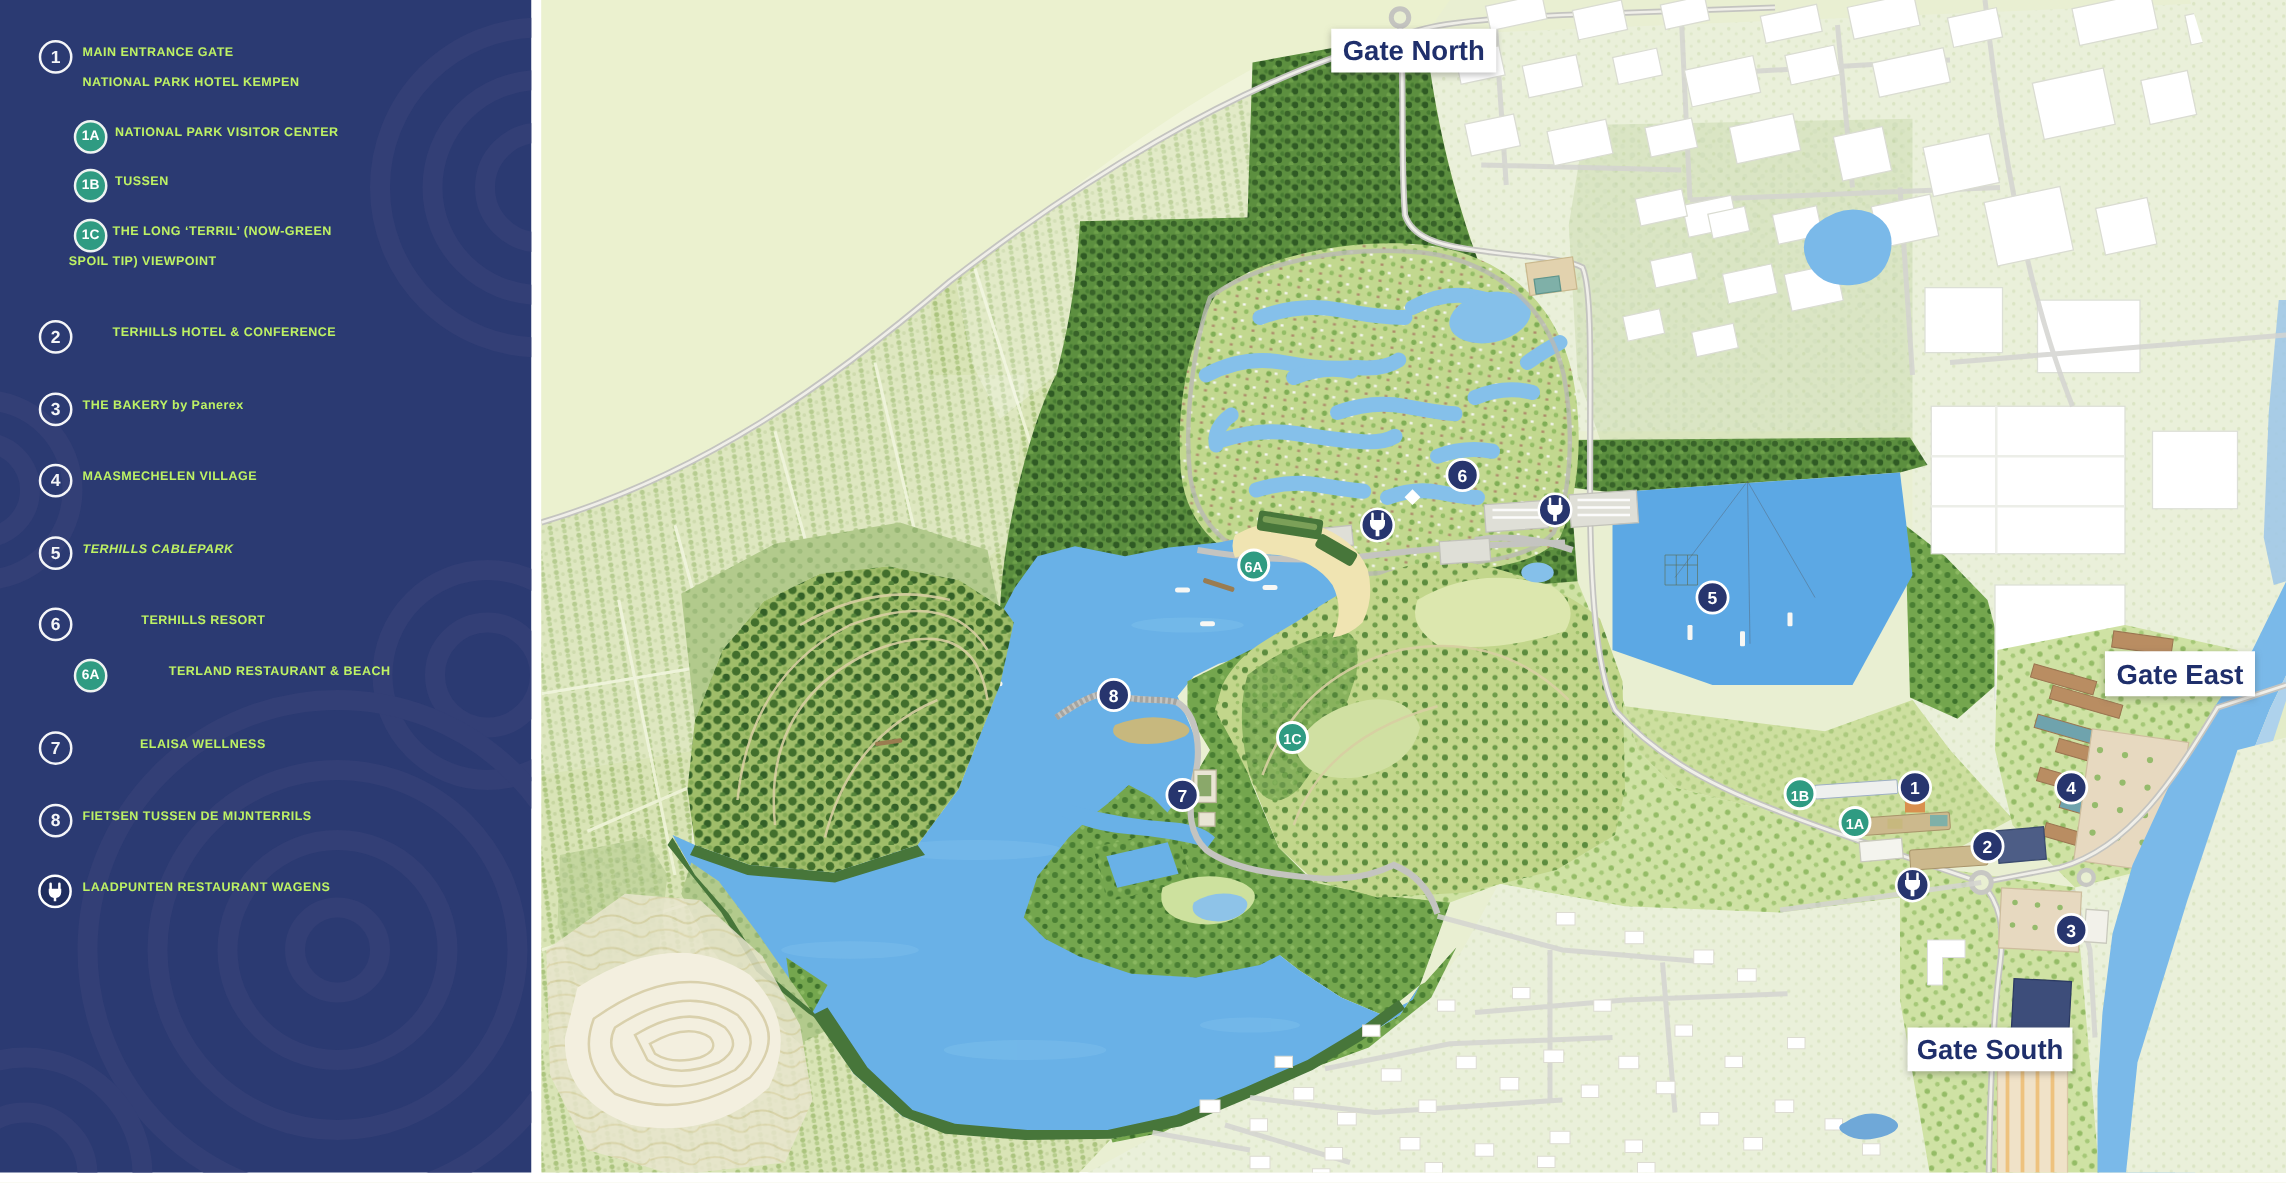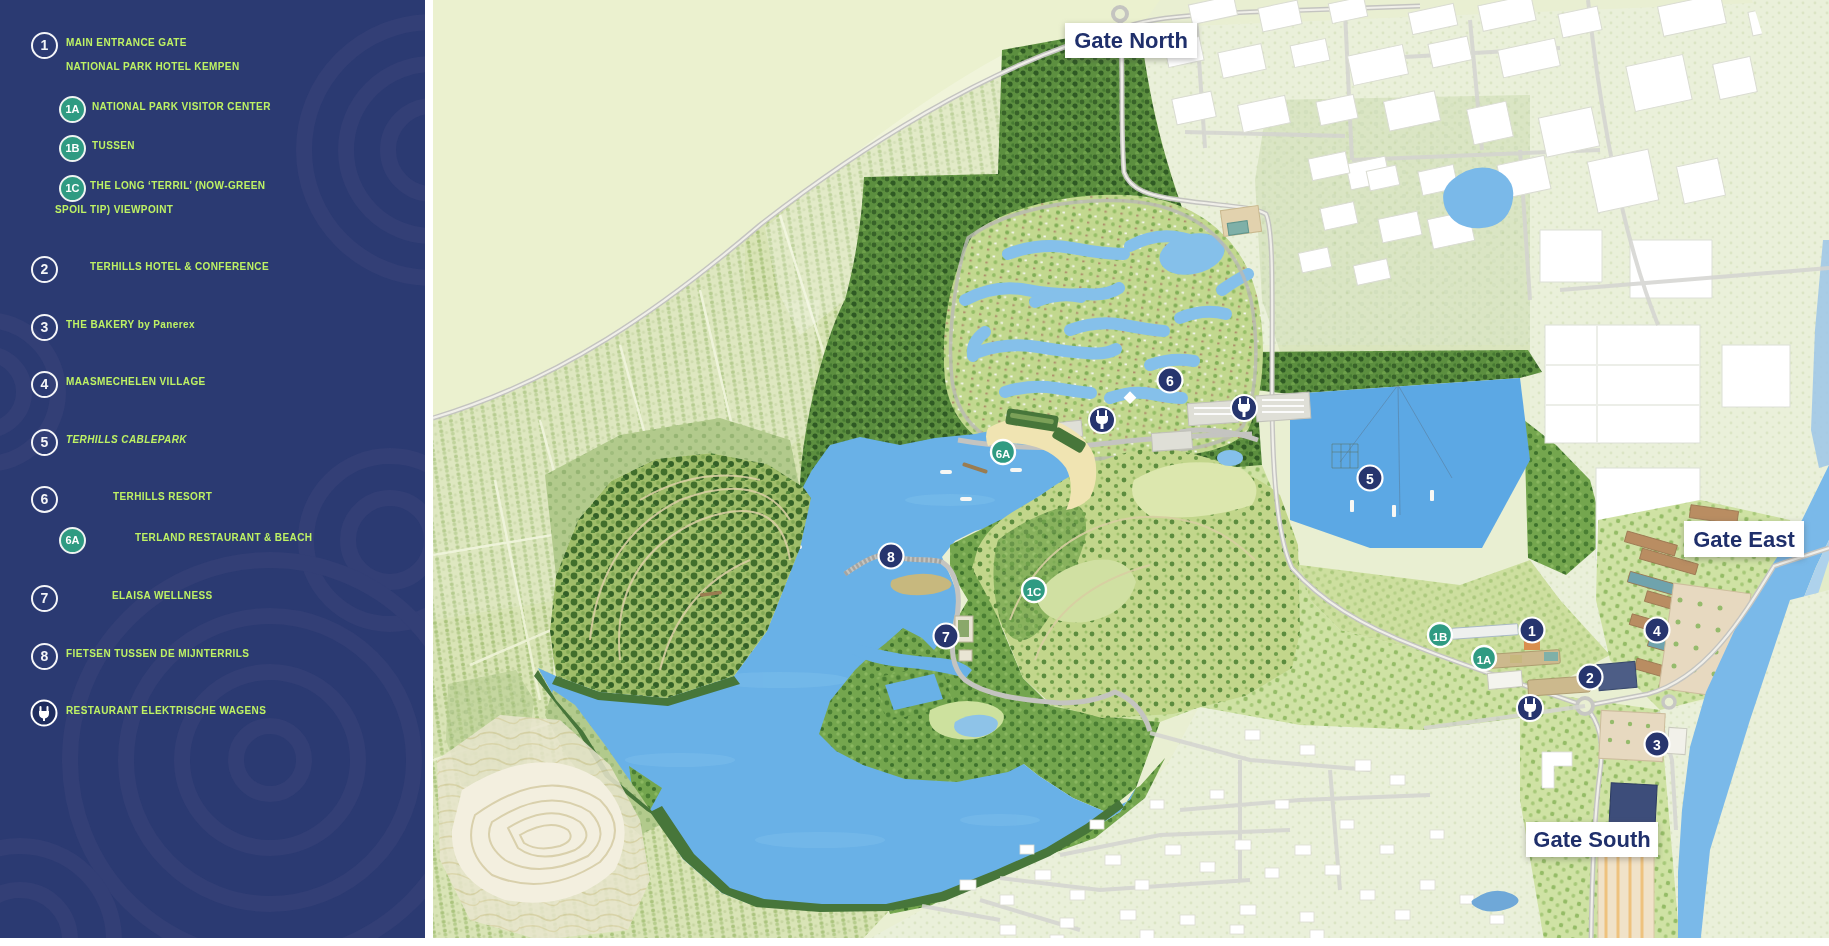--- a/index.html
+++ b/index.html
@@ -56,21 +56,21 @@
   <div class="row" style="left:92px;top:532px;margin-left:43px;">TERLAND RESTAURANT &amp; BEACH</div>
   <div class="num" style="left:31px;top:585px;">7</div>
   <div class="row" style="left:66px;top:590px;margin-left:46px;">ELAISA WELLNESS</div>
   <div class="num" style="left:31px;top:643px;">8</div>
   <div class="row" style="left:66px;top:648px;">FIETSEN TUSSEN DE MIJNTERRILS</div>
   <svg width="28" height="28" viewBox="0 0 28 28" style="position:absolute;left:30px;top:699px;">
     <circle cx="14" cy="14" r="12.5" fill="#1f2d5e" stroke="#ffffff" stroke-width="2"></circle>
     <path d="M10.5 8 v4 M17.5 8 v4" stroke="#fff" stroke-width="2" stroke-linecap="round"></path>
     <path d="M9 12 h10 v2.5 a5 5 0 0 1 -4 4.9 V22 h-2 v-2.6 a5 5 0 0 1 -4-4.9 z" fill="#fff"></path>
   </svg>
-  <div class="row" style="left:66px;top:705px;">RESTAURANT ELEKTRISCHE WAGENS</div>
+  <div class="row" style="left:66px;top:705px;">LAADPUNTEN RESTAURANT WAGENS</div>
 </div>
 <svg id="map" viewBox="433 0 1396 938" preserveAspectRatio="none">
 <defs>
   <pattern id="rows" width="11" height="9" patternUnits="userSpaceOnUse" patternTransform="rotate(-8)">
     <rect width="11" height="9" fill="#d9e4b6"></rect>
     <circle cx="3" cy="2.5" r="2" fill="#abc47e"></circle>
     <circle cx="3" cy="6.5" r="1.9" fill="#b6cd8c"></circle>
     <circle cx="8" cy="4.5" r="1.5" fill="#c6d5a0"></circle>
   </pattern>
   <pattern id="rows2" width="12" height="10" patternUnits="userSpaceOnUse" patternTransform="rotate(14)">

